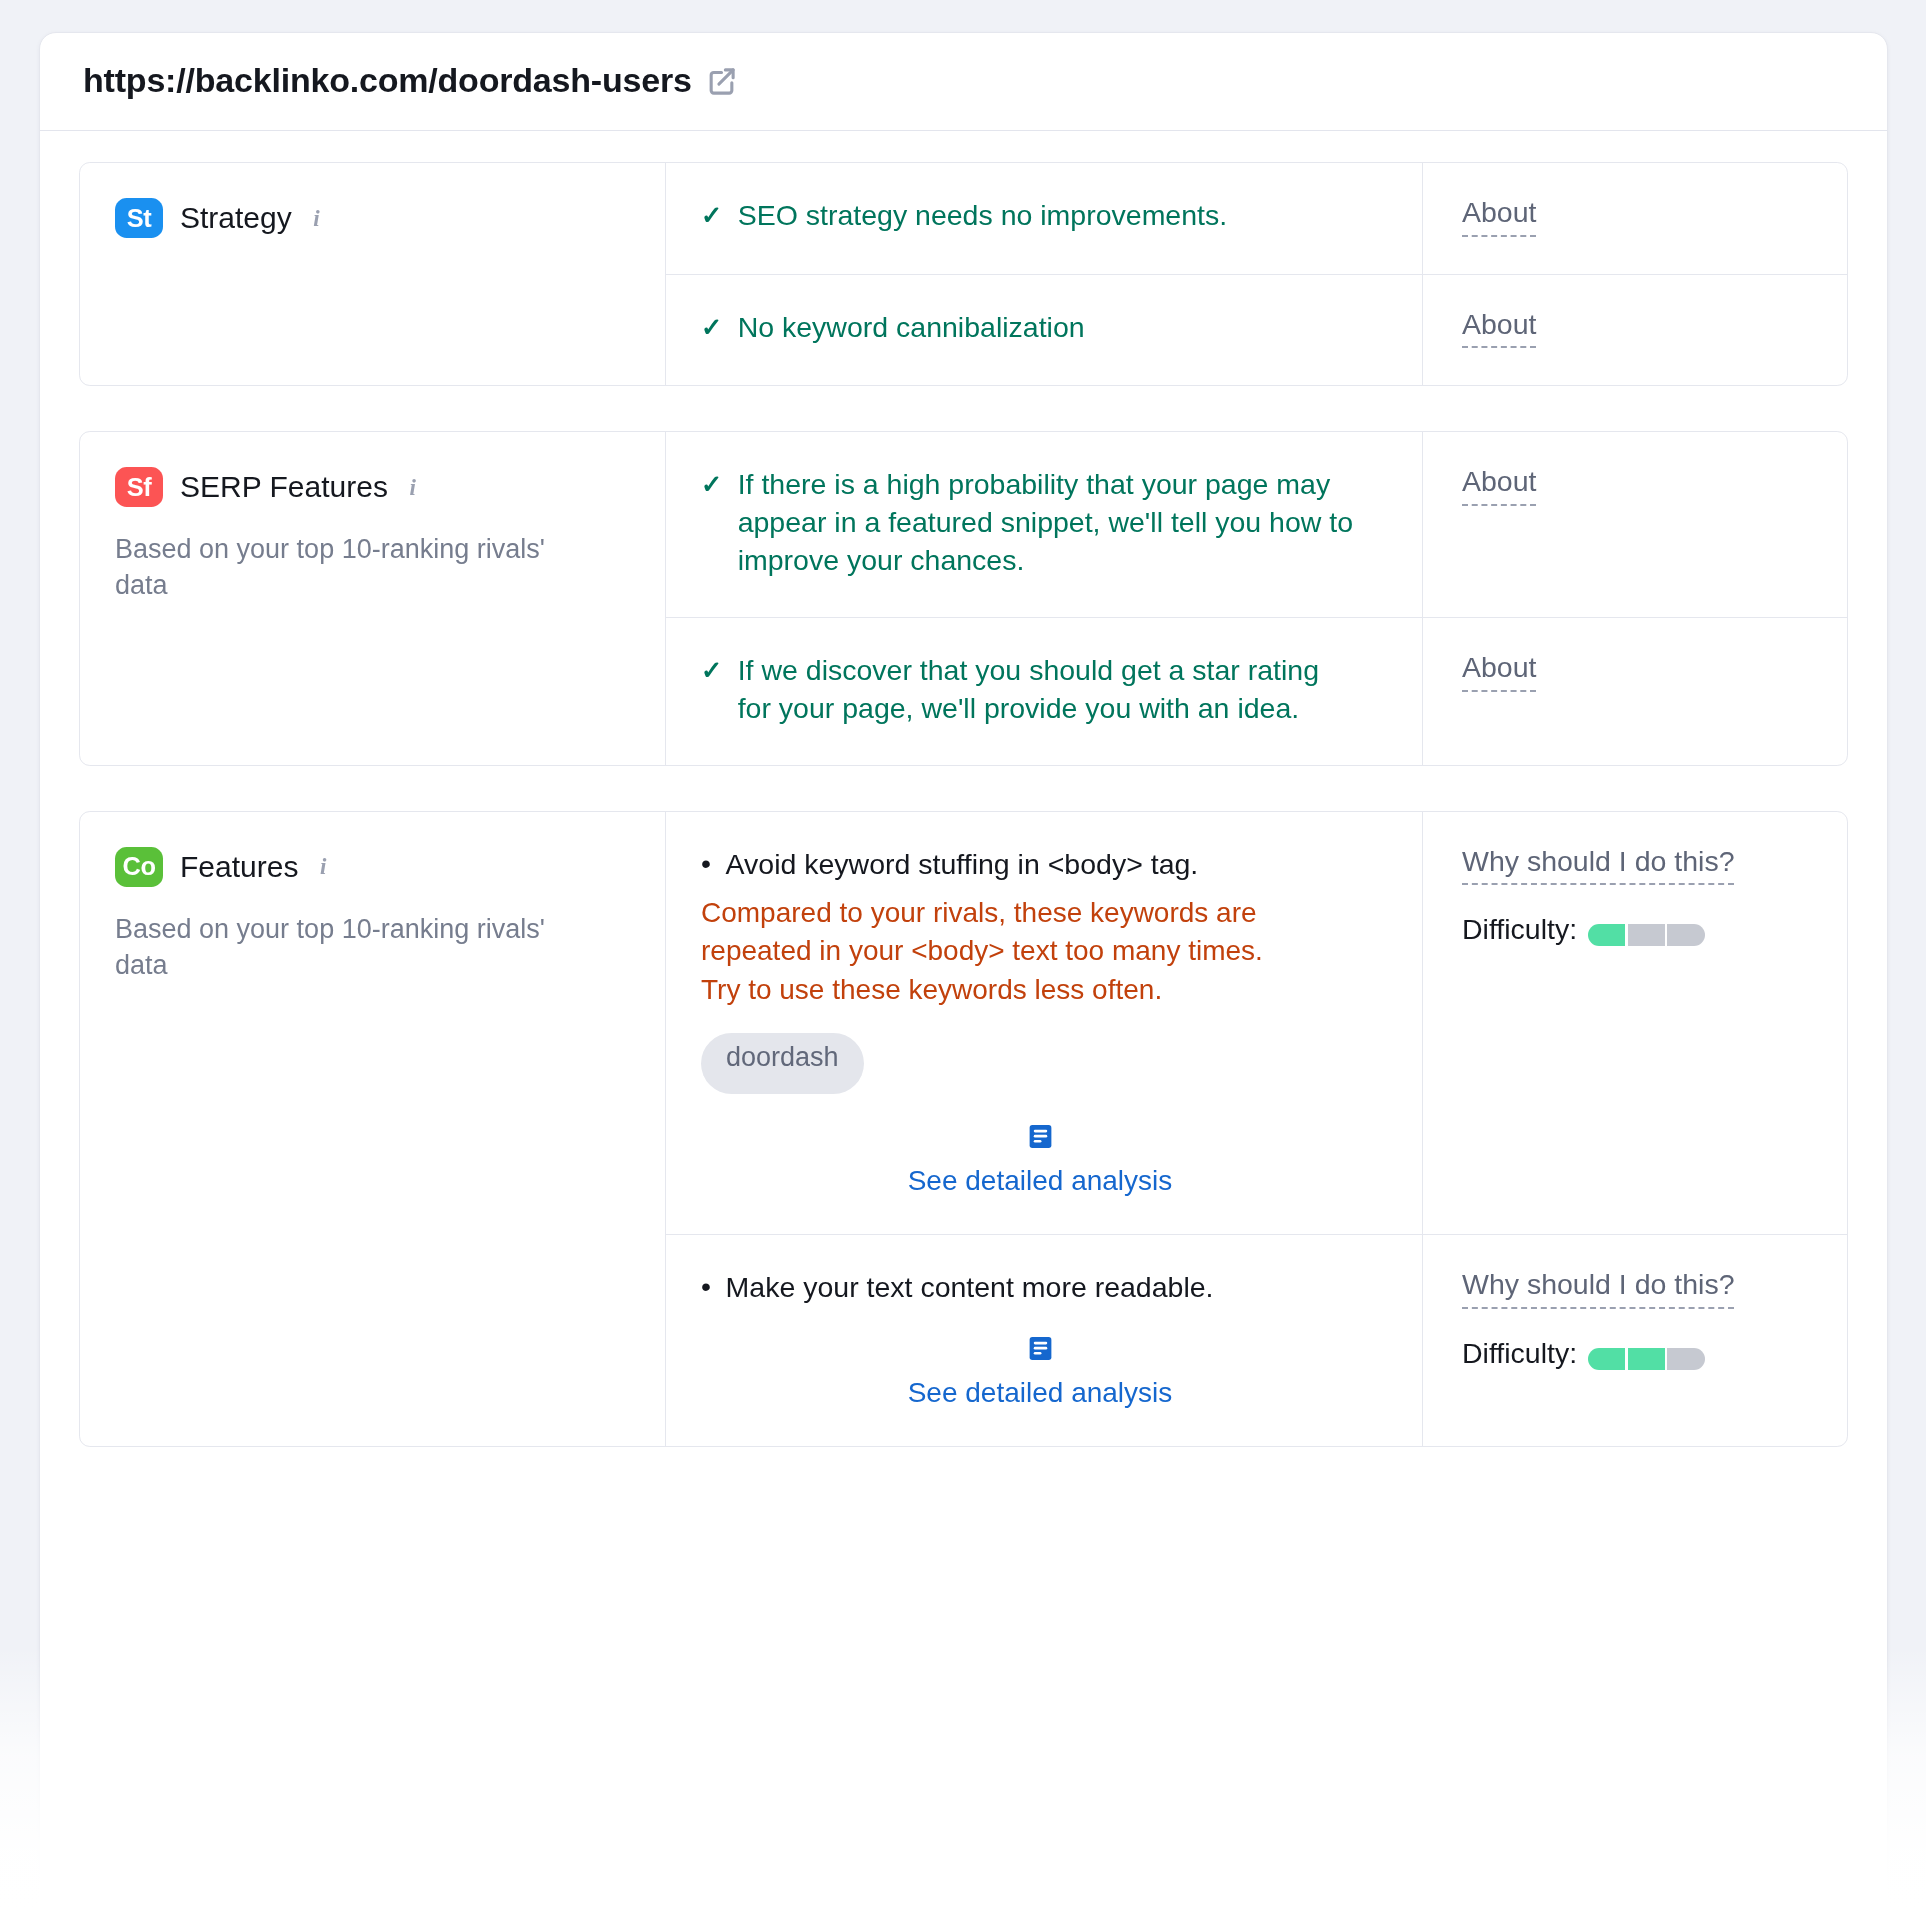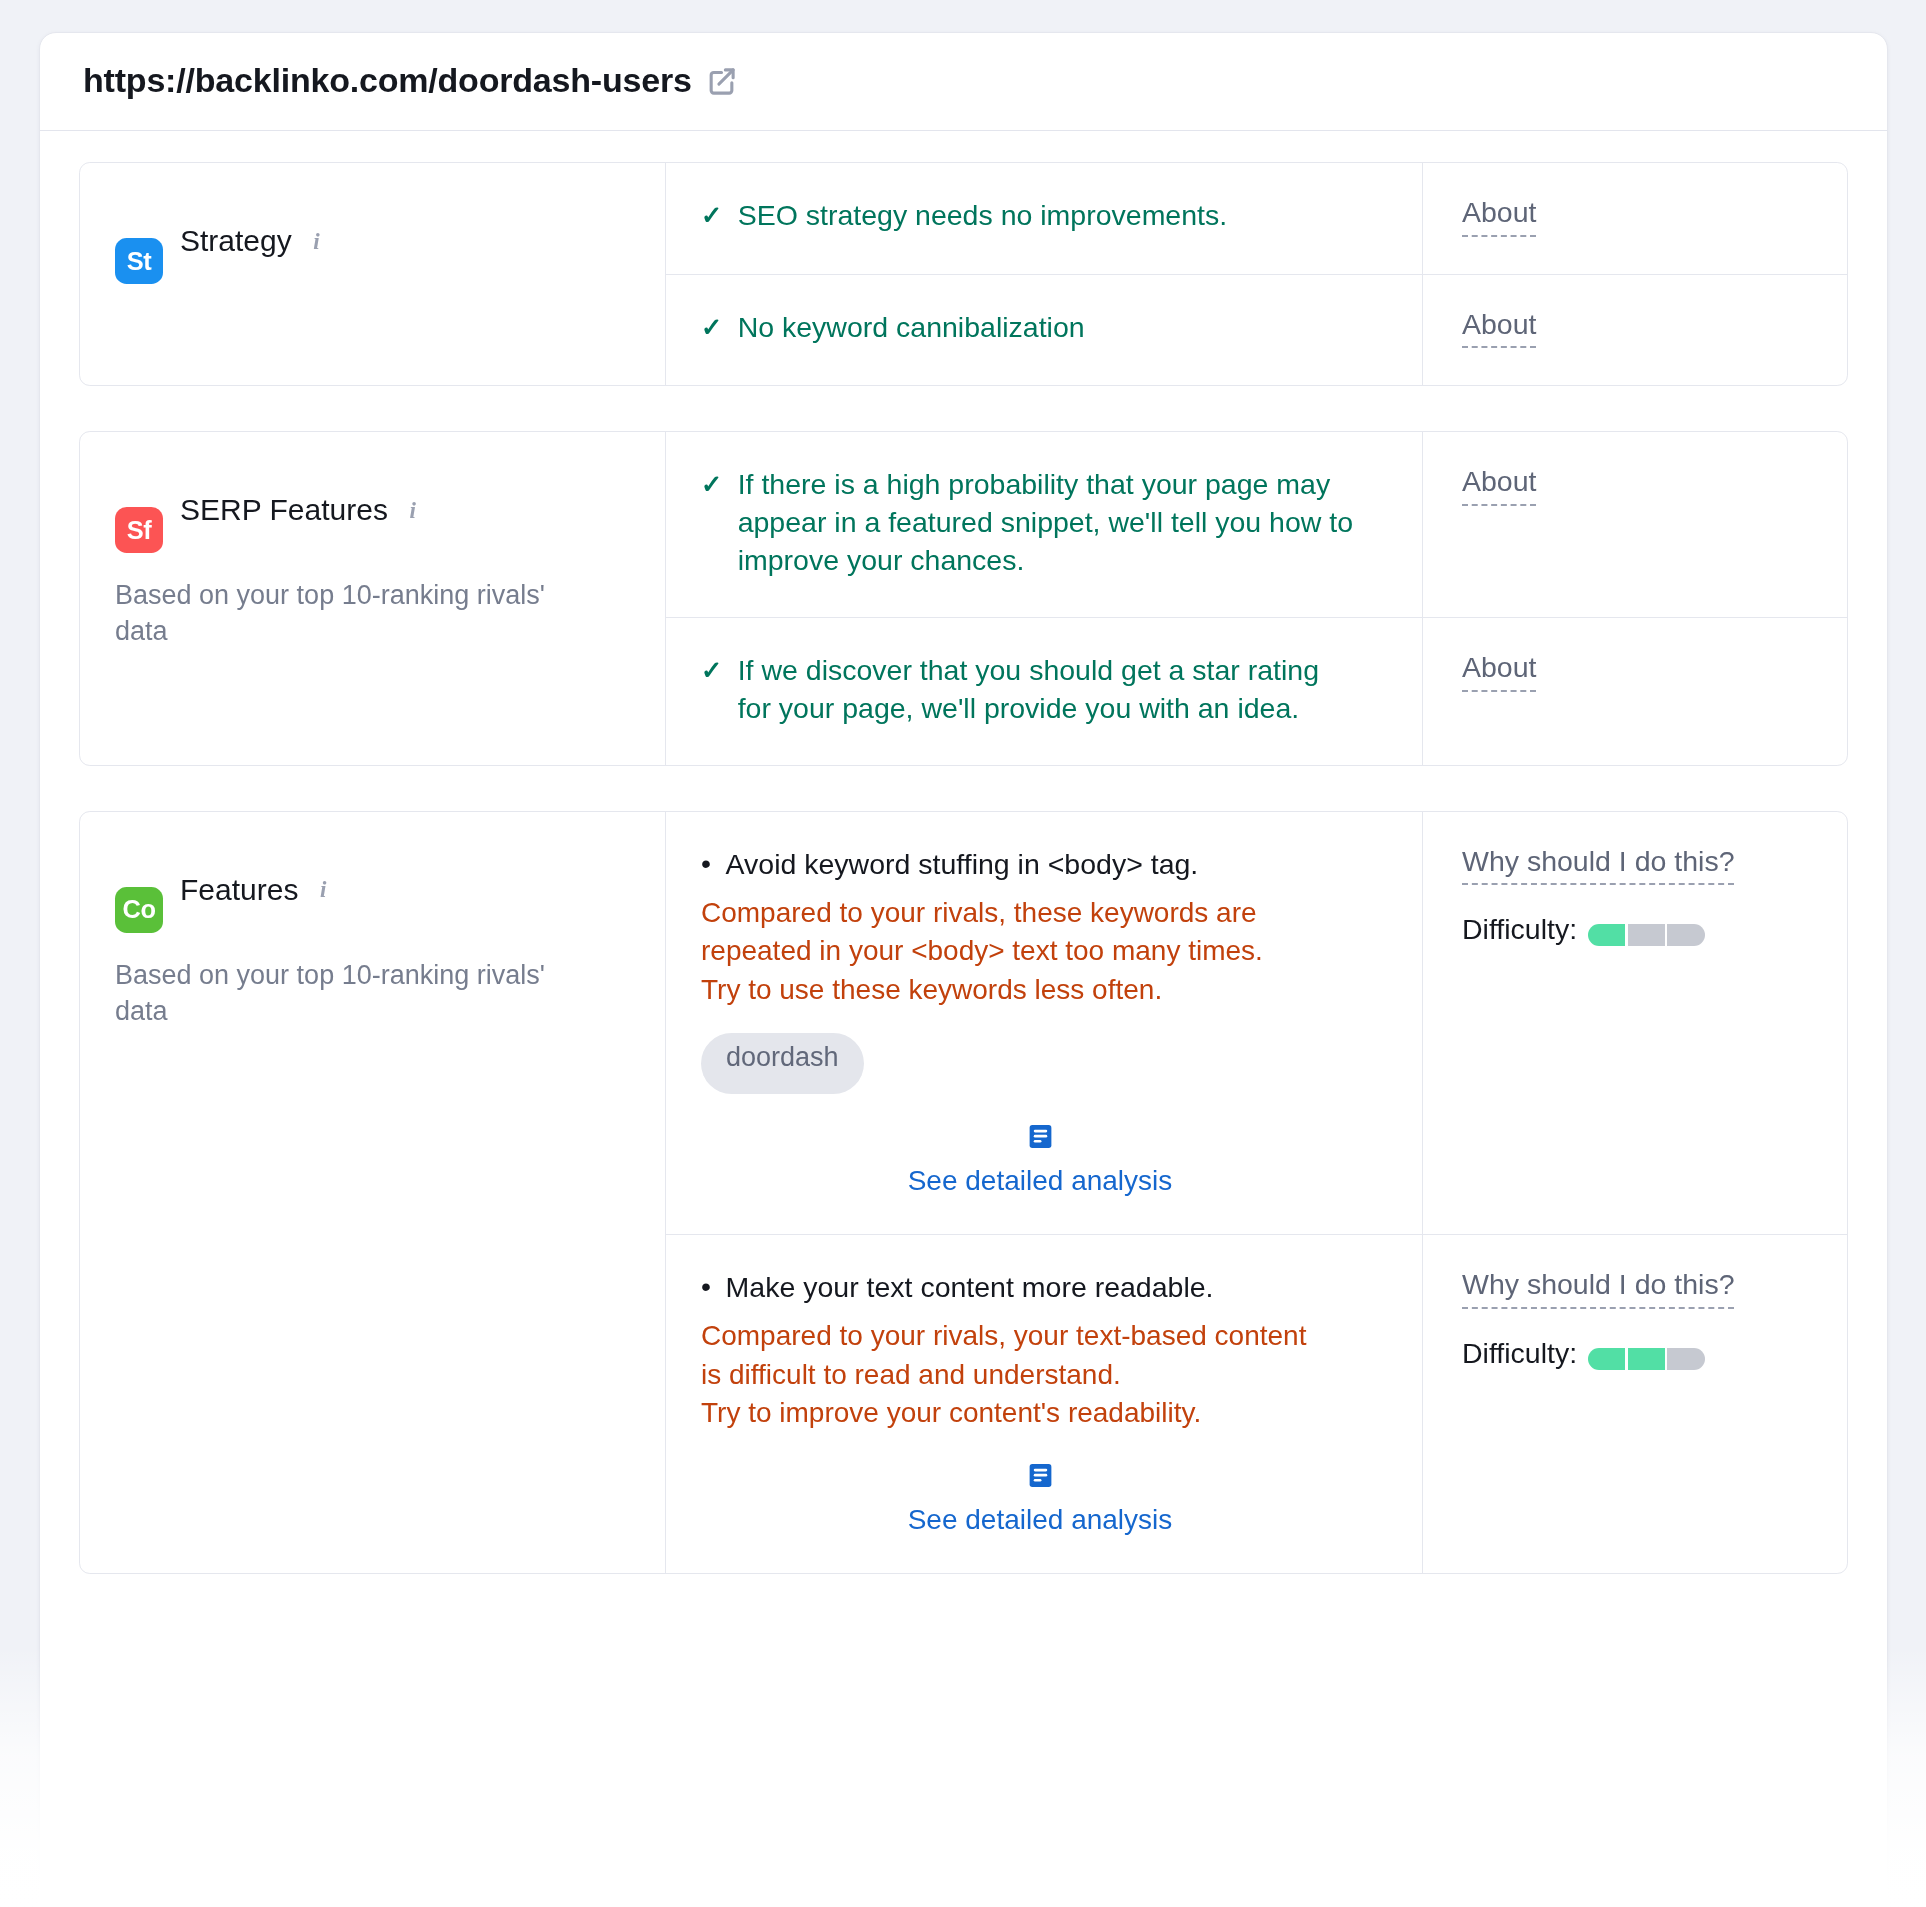--- a/index.html
+++ b/index.html
@@ -91,31 +91,30 @@
 
   
   .cat-head {
     display: flex;
     align-items: center;
     gap: 17px;
   }
 
   .cat-badge {
     width: 48px;
-    height: 46px;
+    height: 40px;
     border-radius: 11.6px;
     color: #fff;
     font-size: 25.4px;
     font-weight: bold;
     display: flex;
     align-items: center;
     justify-content: center;
     letter-spacing: -0.4px;
     flex: 0 0 auto;
-    margin-top: 40px;
   }
   .badge-st { background: #1a90f0; }
   .badge-sf { background: #fc5454; }
   .badge-co { background: #5ac039; }
 
   .cat-title {
     font-size: 30px;
     color: #15181f;
     line-height: 1;
   }
@@ -400,24 +399,20 @@
               </div>
             </div>
           </div>
 
           <div class="item-row">
             <div class="item-main">
               <div class="tip-title">
                 <span class="tip-bullet">•</span>
                 <span>Make your text content more readable.</span>
               </div>
-              <div class="tip-desc">
-                <span>Compared to your rivals, your text-based content is difficult to read and understand.</span>
-                <span class="line2">Try to improve your content's readability.</span>
-              </div>
               <div class="analysis-link">
                 <span>
                   <svg width="29" height="29" viewBox="0 0 24 24" fill="none">
                     <rect x="3" y="2.5" width="18" height="19" rx="2.2" fill="#1567ce"></rect>
                     <rect x="6.4" y="6.4" width="11.2" height="2.2" rx="1.1" fill="#ffffff"></rect>
                     <rect x="6.4" y="10.6" width="11.2" height="2.2" rx="1.1" fill="#ffffff"></rect>
                     <rect x="6.4" y="14.8" width="6.4" height="2.2" rx="1.1" fill="#ffffff"></rect>
                   </svg>
                 </span>
                 <span>See detailed analysis</span>

